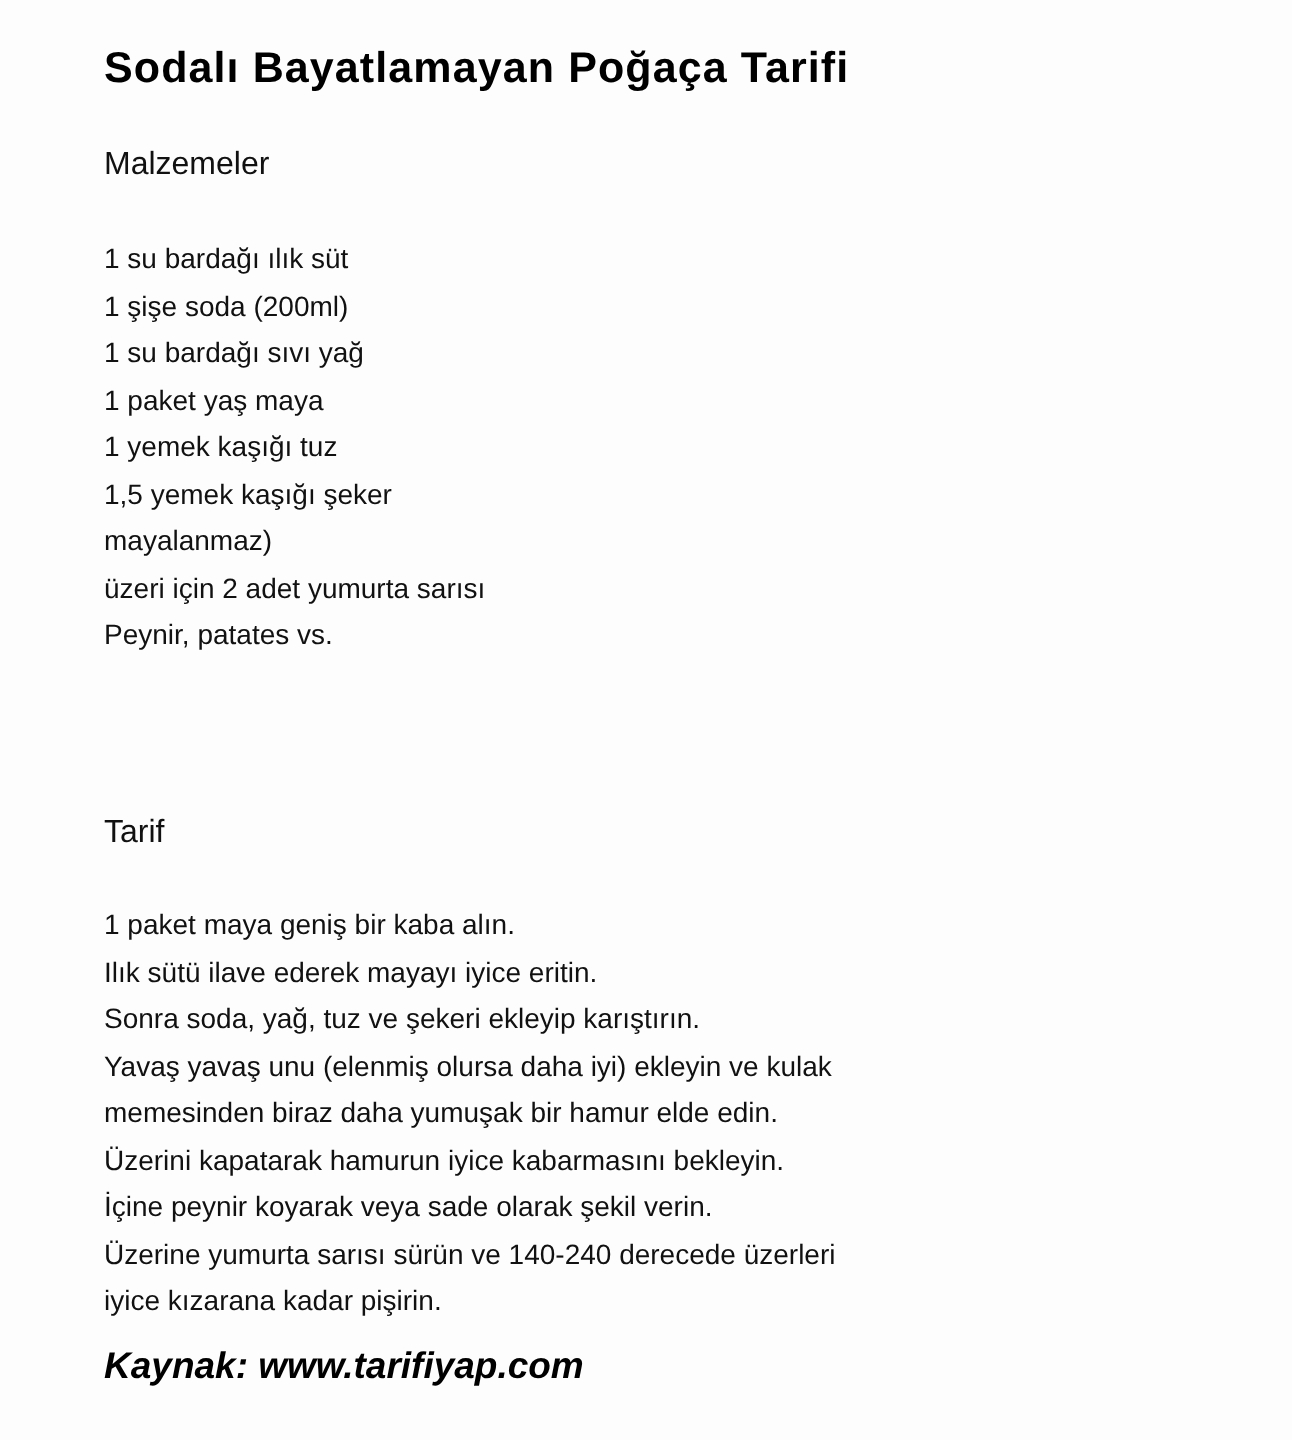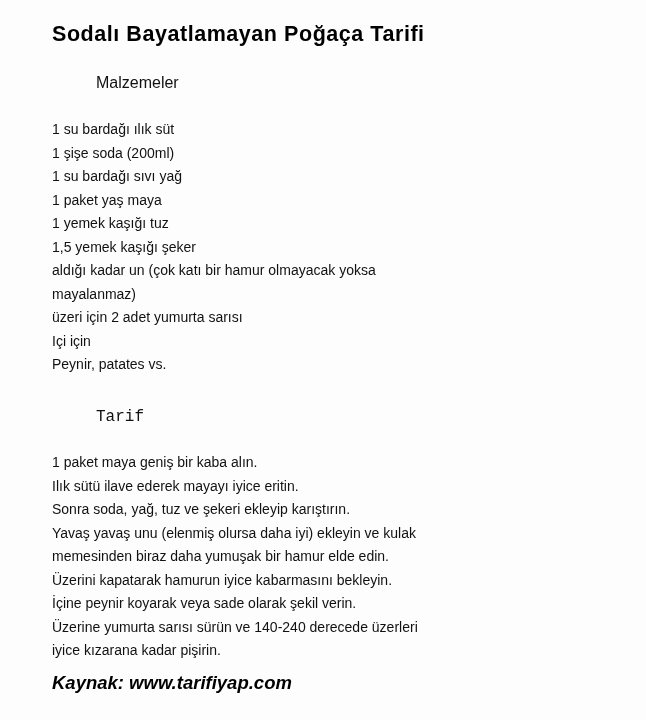--- a/index.html
+++ b/index.html
@@ -29,21 +29,20 @@
       font-weight: bold;
       letter-spacing: 0.55px;
       white-space: nowrap;
       color: #000;
     }
     .section-label {
       position: absolute;
       left: 0;
       font-size: 16px;
       white-space: nowrap;
-      margin-left: 44px;
     }
     .lines {
       position: absolute;
       left: 0;
       margin: 0;
       padding: 0;
       list-style: none;
       font-size: 14px;
       line-height: 23.5px;
     }
@@ -70,28 +69,26 @@
 
   <div class="section-label" style="top:74px;">Malzemeler</div>
 
   <ul class="lines" style="top:118px;">
     <li>1 su bardağı ılık süt</li>
     <li>1 şişe soda (200ml)</li>
     <li>1 su bardağı sıvı yağ</li>
     <li>1 paket yaş maya</li>
     <li>1 yemek kaşığı tuz</li>
     <li>1,5 yemek kaşığı şeker</li>
-    <li>aldığı kadar un (çok katı bir hamur olmayacak yoksa</li>
     <li>mayalanmaz)</li>
     <li>üzeri için 2 adet yumurta sarısı</li>
-    <li>Içi için</li>
     <li>Peynir, patates vs.</li>
   </ul>
 
-  <div class="section-label" style="top:408px;font-family:Liberation Mono, monospace;">Tarif</div>
+  <div class="section-label" style="top:408px;">Tarif</div>
 
   <ol class="lines" style="top:451px;">
     <li>1 paket maya geniş bir kaba alın.</li>
     <li>Ilık sütü ilave ederek mayayı iyice eritin.</li>
     <li>Sonra soda, yağ, tuz ve şekeri ekleyip karıştırın.</li>
     <li>Yavaş yavaş unu (elenmiş olursa daha iyi) ekleyin ve kulak</li>
     <li>memesinden biraz daha yumuşak bir hamur elde edin.</li>
     <li>Üzerini kapatarak hamurun iyice kabarmasını bekleyin.</li>
     <li>İçine peynir koyarak veya sade olarak şekil verin.</li>
     <li>Üzerine yumurta sarısı sürün ve 140-240 derecede üzerleri</li>

